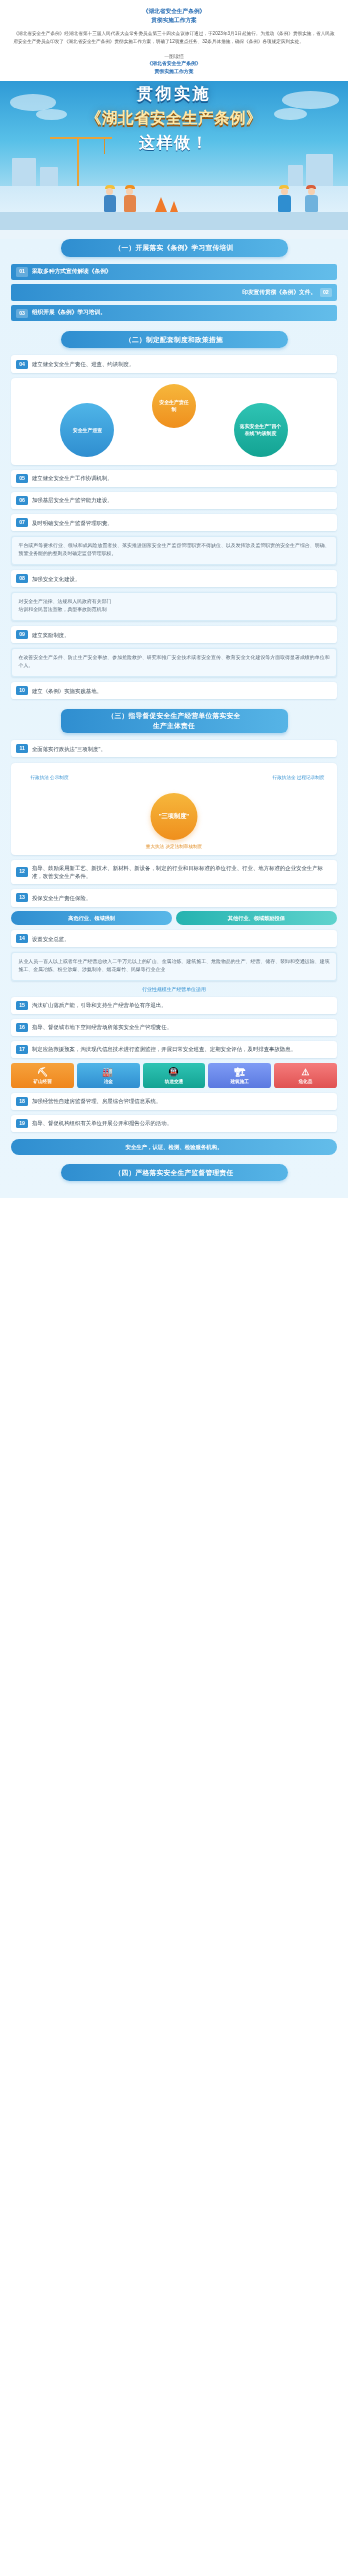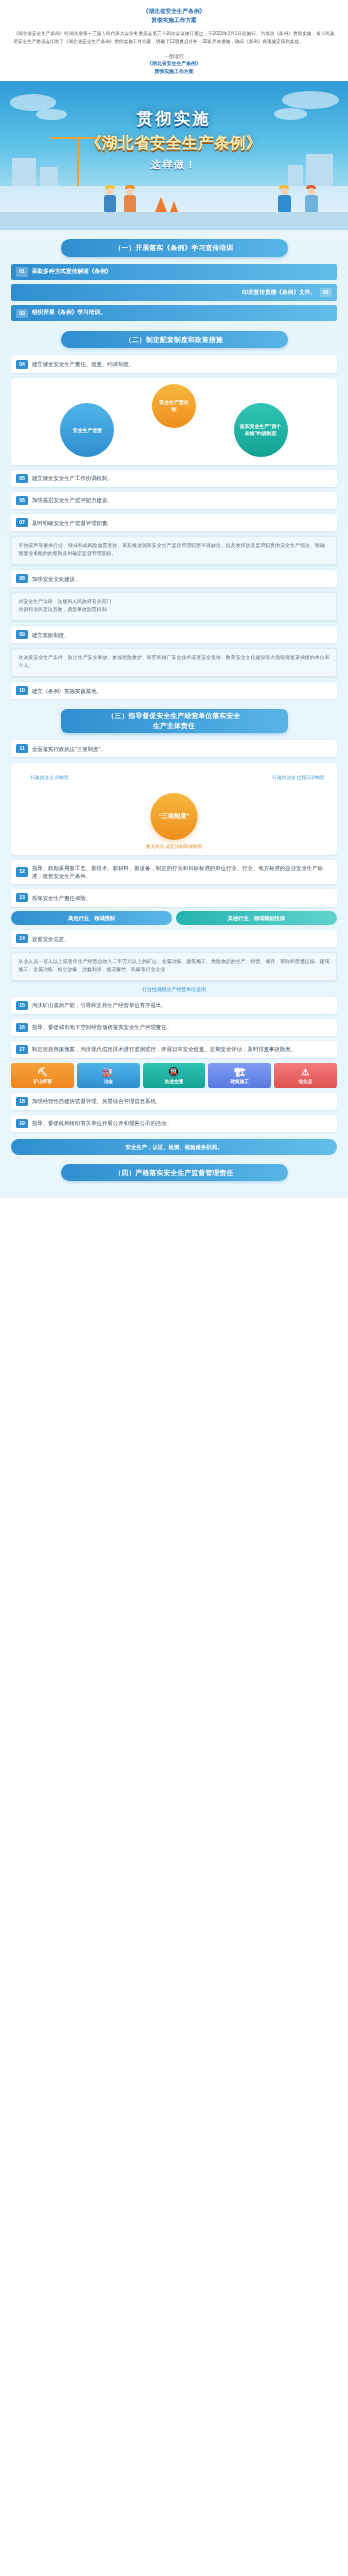--- a/index.html
+++ b/index.html
@@ -50,35 +50,35 @@
   .hero .cloud {
     position: absolute; background: rgba(255,255,255,.55); border-radius: 50%;
   }
   .hero .c1 { width: 46px; height: 16.5px; top: 13.4px; left: 10.3px; }
   .hero .c2 { width: 31px; height: 11.3px; top: 28px; left: 36px; }
   .hero .c3 { width: 57px; height: 17.5px; top: 10.3px; right: 9.3px; }
   .hero .c4 { width: 33px; height: 12.4px; top: 27px; right: 41px; }
   .hero-title {
     position: relative;
     text-align: center;
-    padding-top: 28px;
+    padding-top: 3px;
     z-index: 4;
   }
   .hero-title .l1 {
     font-size: 16px; font-weight: bold; color: #ffffff; letter-spacing: 2.6px;
     text-shadow: 0 1.5px 0 #1b5f96, 0 0 7.2px rgba(20,70,120,.6);
   }
   .hero-title .l2 {
     margin-top: 3.1px;
     font-size: 15.5px; font-weight: bold; color: #ffe9a8; letter-spacing: 0.5px;
     text-shadow: 0 1.5px 0 #9c5a10, 0 0 7.2px rgba(120,60,0,.35);
   }
   .hero-title .l3 {
     margin-top: 4.1px;
-    font-size: 10px; font-weight: bold; color: #ffffff; letter-spacing: 1.5px;
+    font-size: 16px; font-weight: bold; color: #ffffff; letter-spacing: 1.5px;
     text-shadow: 0 1px 0 #1b5f96;
   }
   .ground {
     position: absolute; left: 0; right: 0; bottom: 0; height: 44px;
     background: linear-gradient(180deg,#cfe9f8 0%, #eaf6fd 100%);
   }
   .road {
     position: absolute; left: 0; right: 0; bottom: 0; height: 17.5px;
     background: #b9d9ec;
   }

